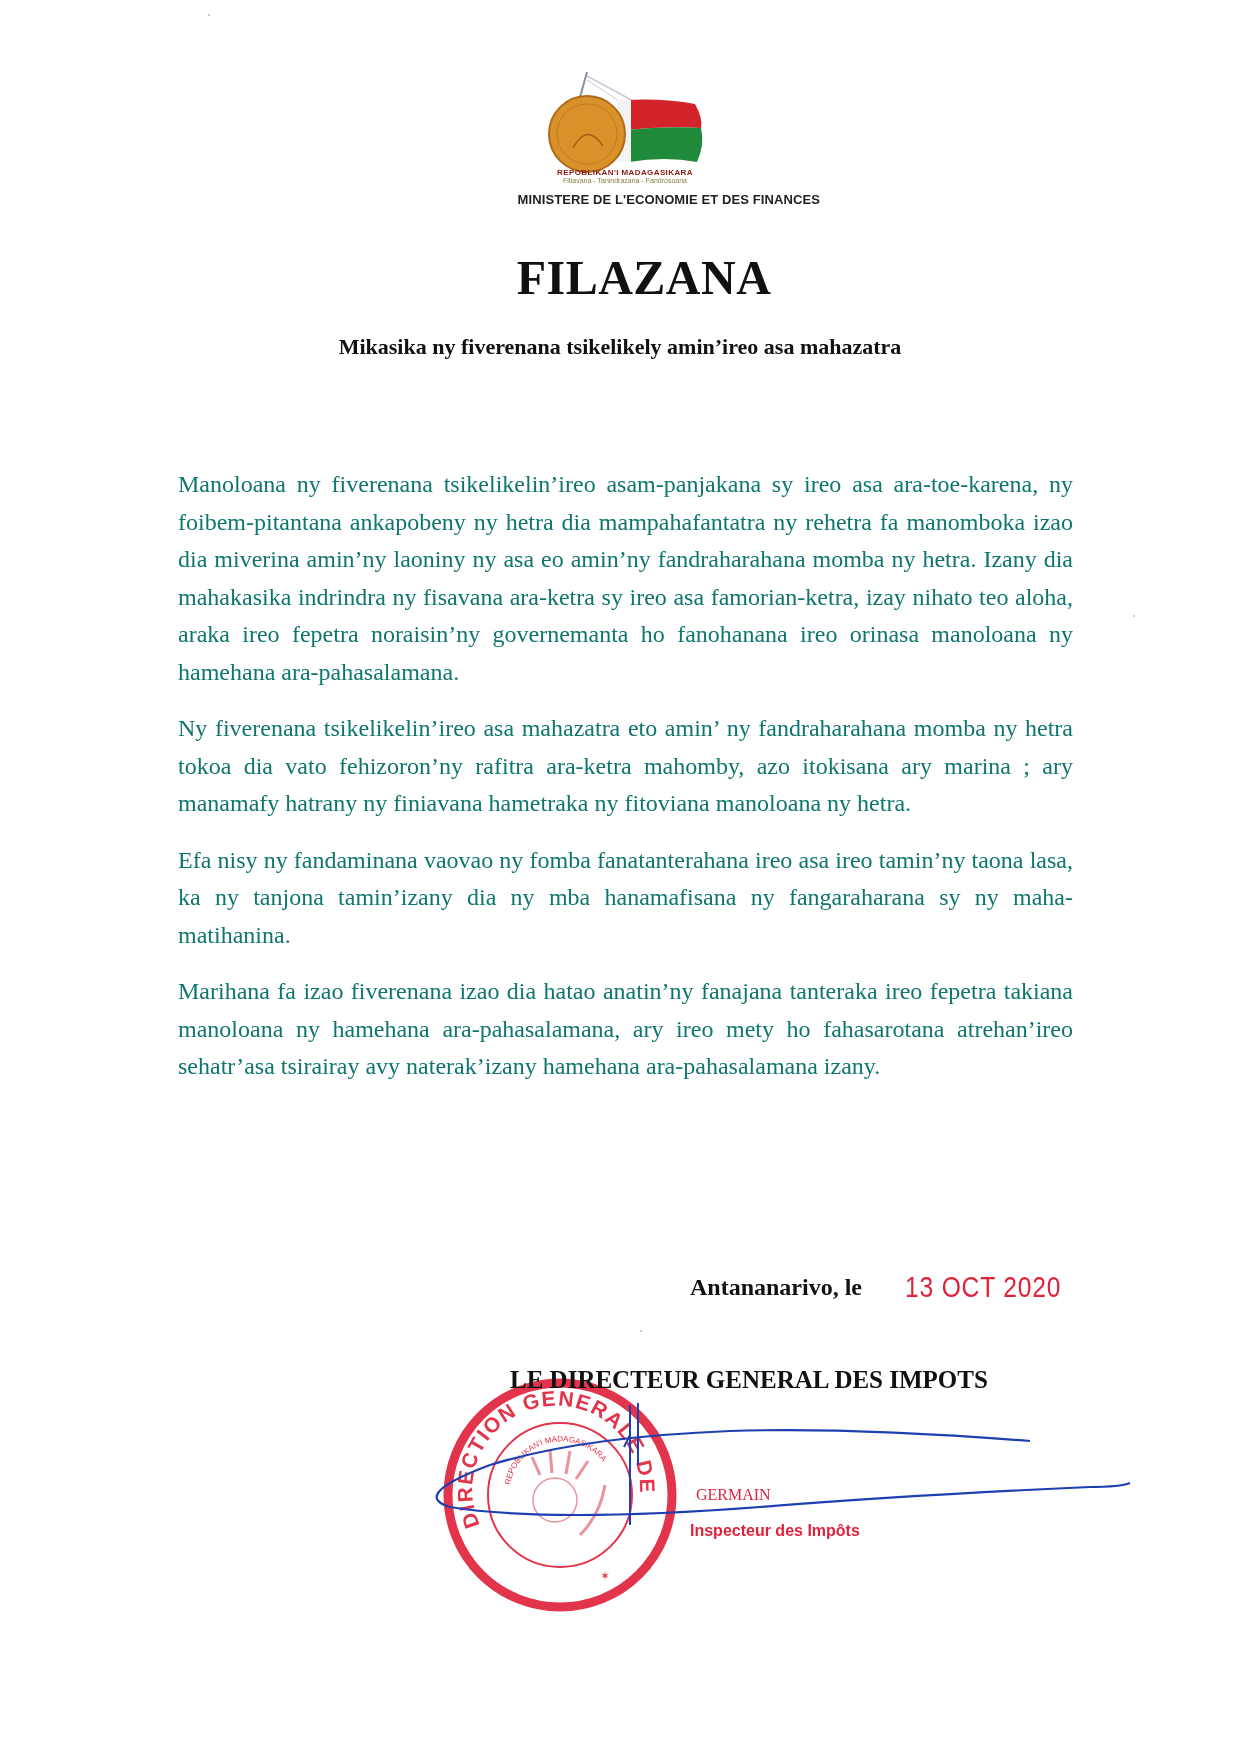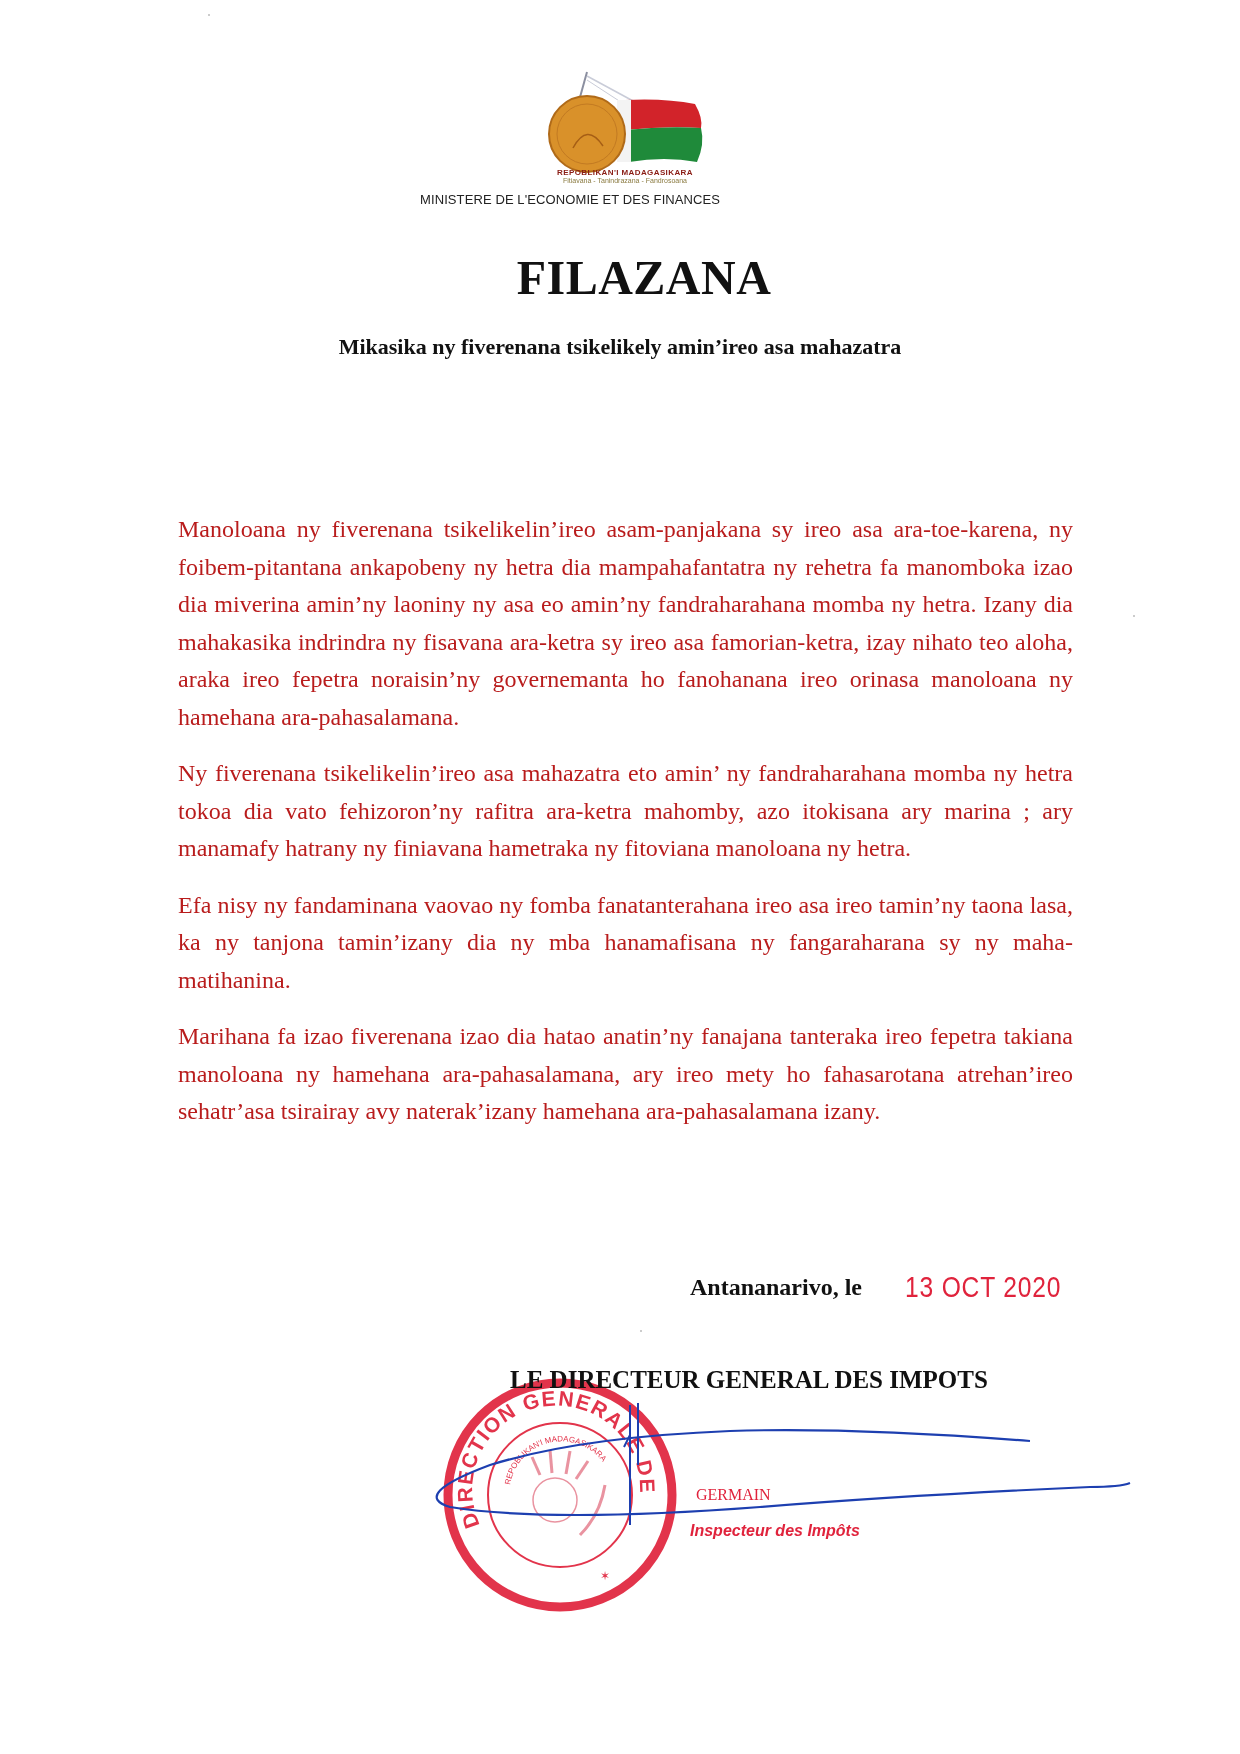--- a/index.html
+++ b/index.html
@@ -5,49 +5,49 @@
   html, body { margin: 0; padding: 0; background: #ffffff; }
   body { width: 1240px; height: 1754px; position: relative; overflow: hidden; }
   .page { position: absolute; left: 0; top: 0; width: 1240px; height: 1754px; background: #fff; }
 
   
   .emblem { position: absolute; left: 525px; top: 70px; width: 200px; height: 110px; }
   .rep-name { position: absolute; left: 520px; top: 168px; width: 210px; text-align: center;
     font-family: "Liberation Sans", sans-serif; font-weight: bold; font-size: 8px; letter-spacing: 0.4px; color: #8a1c14; }
   .rep-motto { position: absolute; left: 520px; top: 177px; width: 210px; text-align: center;
     font-family: "Liberation Sans", sans-serif; font-size: 7px; color: #8a7a40; }
-  .ministry { position: absolute; left: 420px; top: 192px; width: 400px; text-align: left;
-    font-family: "Liberation Sans", sans-serif; font-weight: normal; font-size: 13px; color: #222; letter-spacing: 0.1px; }
+  .ministry { position: absolute; left: 420px; top: 192px; width: 400px; text-align: right;
+    font-family: "Liberation Sans", sans-serif; font-weight: bold; font-size: 13px; color: #222; letter-spacing: 0.1px; }
 
   
   .title { position: absolute; left: 0; top: 250px; width: 1240px; text-align: center;
     font-family: "Liberation Serif", serif; font-weight: bold; font-size: 48px; color: #111; letter-spacing: 0.5px; padding-left: 24px; }
   .subtitle { position: absolute; left: 170px; top: 328px; width: 900px; text-align: center;
     font-family: "Liberation Serif", serif; font-weight: bold; font-size: 22px; line-height: 38px; color: #111; }
 
   
   .body { position: absolute; left: 178px; top: 466px; width: 895px;
-    font-family: "Liberation Serif", serif; font-size: 24px; line-height: 37.5px; color: #b91c1c; text-align: justify; margin-top: 45px; }
+    font-family: "Liberation Serif", serif; font-size: 24px; line-height: 37.5px; color: #0f766e; text-align: justify; }
   .body p { margin: 0 0 19px 0; }
 
   
   .date-line { position: absolute; left: 678px; top: 1274px; font-family: "Liberation Serif", serif;
     font-weight: bold; font-size: 24px; color: #111; margin-left: 12px; }
   .date-stamp { position: absolute; left: 905px; top: 1270px; font-family: "Liberation Sans", sans-serif;
     font-size: 30px; color: #e0233c; letter-spacing: 1px; transform: scaleX(0.82); transform-origin: left center; }
 
   
   .director { position: absolute; left: 510px; top: 1366px; font-family: "Liberation Serif", serif;
     font-weight: bold; font-size: 25px; color: #111; z-index: 3; }
   .stamp { position: absolute; left: 440px; top: 1375px; width: 240px; height: 240px; z-index: 2; opacity: 0.92; }
   .signature { position: absolute; left: 430px; top: 1395px; width: 720px; height: 130px; z-index: 4; }
   .signer-name { position: absolute; left: 696px; top: 1486px; font-family: "Liberation Serif", serif;
     font-size: 16px; color: #e0233c; z-index: 3; }
   .signer-title { position: absolute; left: 690px; top: 1522px; font-family: "Liberation Sans", sans-serif;
-    font-style: italic; font-weight: bold; font-size: 16px; color: #e0233c; z-index: 3; }
+    font-weight: bold; font-size: 16px; color: #e0233c; z-index: 3; }
 
   .speck { position: absolute; width: 2px; height: 2px; background: #bbb; border-radius: 1px; }
 </style>
 </head>
 <body>
 
 <div class="page">
 
   <svg class="emblem" viewBox="0 0 200 110">
 

